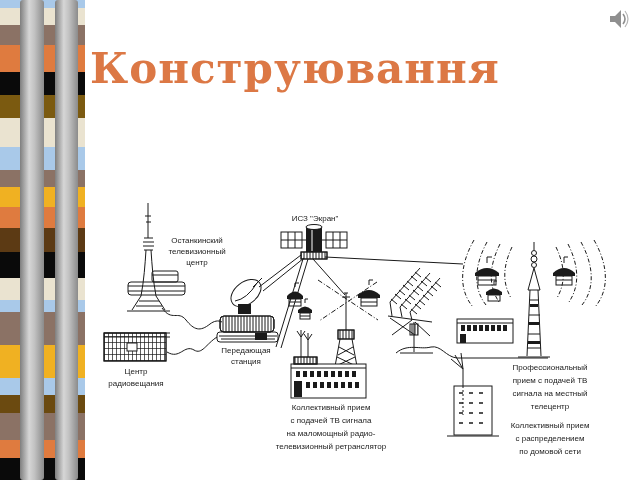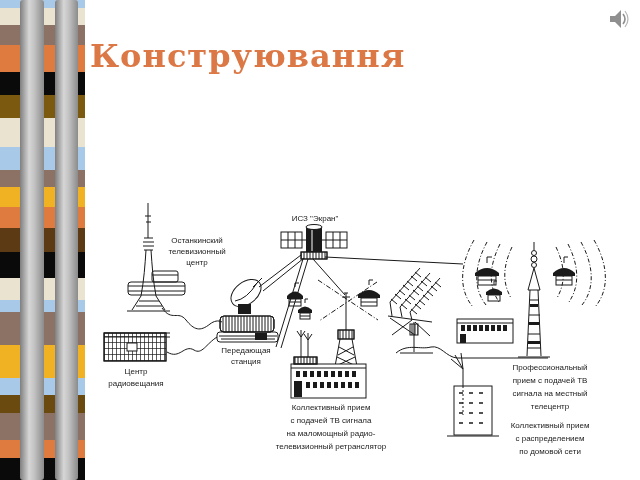--- a/index.html
+++ b/index.html
@@ -24,21 +24,21 @@
   .rod{
     position:absolute;top:0;height:480px;border-radius:3px;
     background:linear-gradient(90deg,#7f7f7f 0%,#d6d6d6 38%,#c2c2c2 60%,#8b8b8b 100%);
   }
   .rod.r1{left:20px;width:24px;}
   .rod.r2{left:55px;width:23px;}
   
   .title{
     position:absolute;left:90px;top:18px;width:540px;
     font-family:"DejaVu Serif","Liberation Serif",serif;
-    font-size:32px;line-height:1.1;
+    font-size:42px;line-height:1.1;
     color:var(--title-color);
     letter-spacing:1px;
     white-space:nowrap;
   }
   
   .speaker{position:absolute;right:5px;top:5px;}
   
   svg.diagram{position:absolute;left:0;top:0;}
   .ink{stroke:var(--ink);fill:none;stroke-width:1;}
   .dark{fill:var(--ink);stroke:none;}

